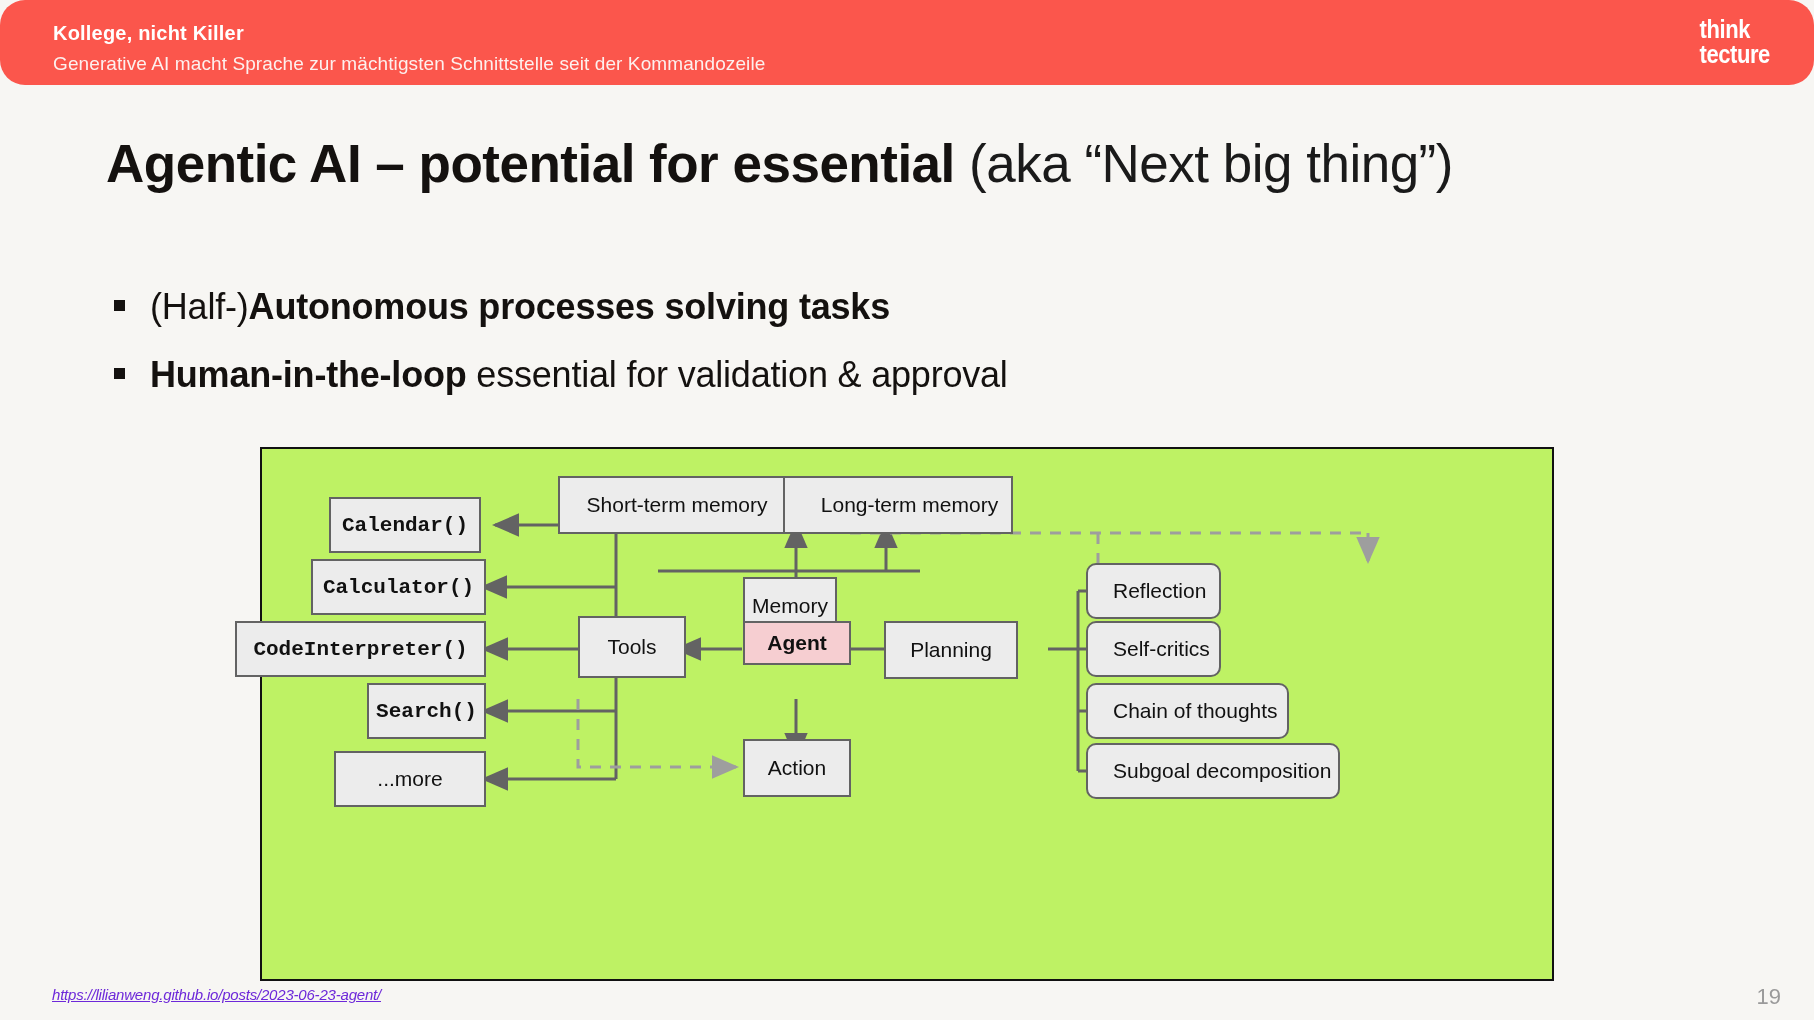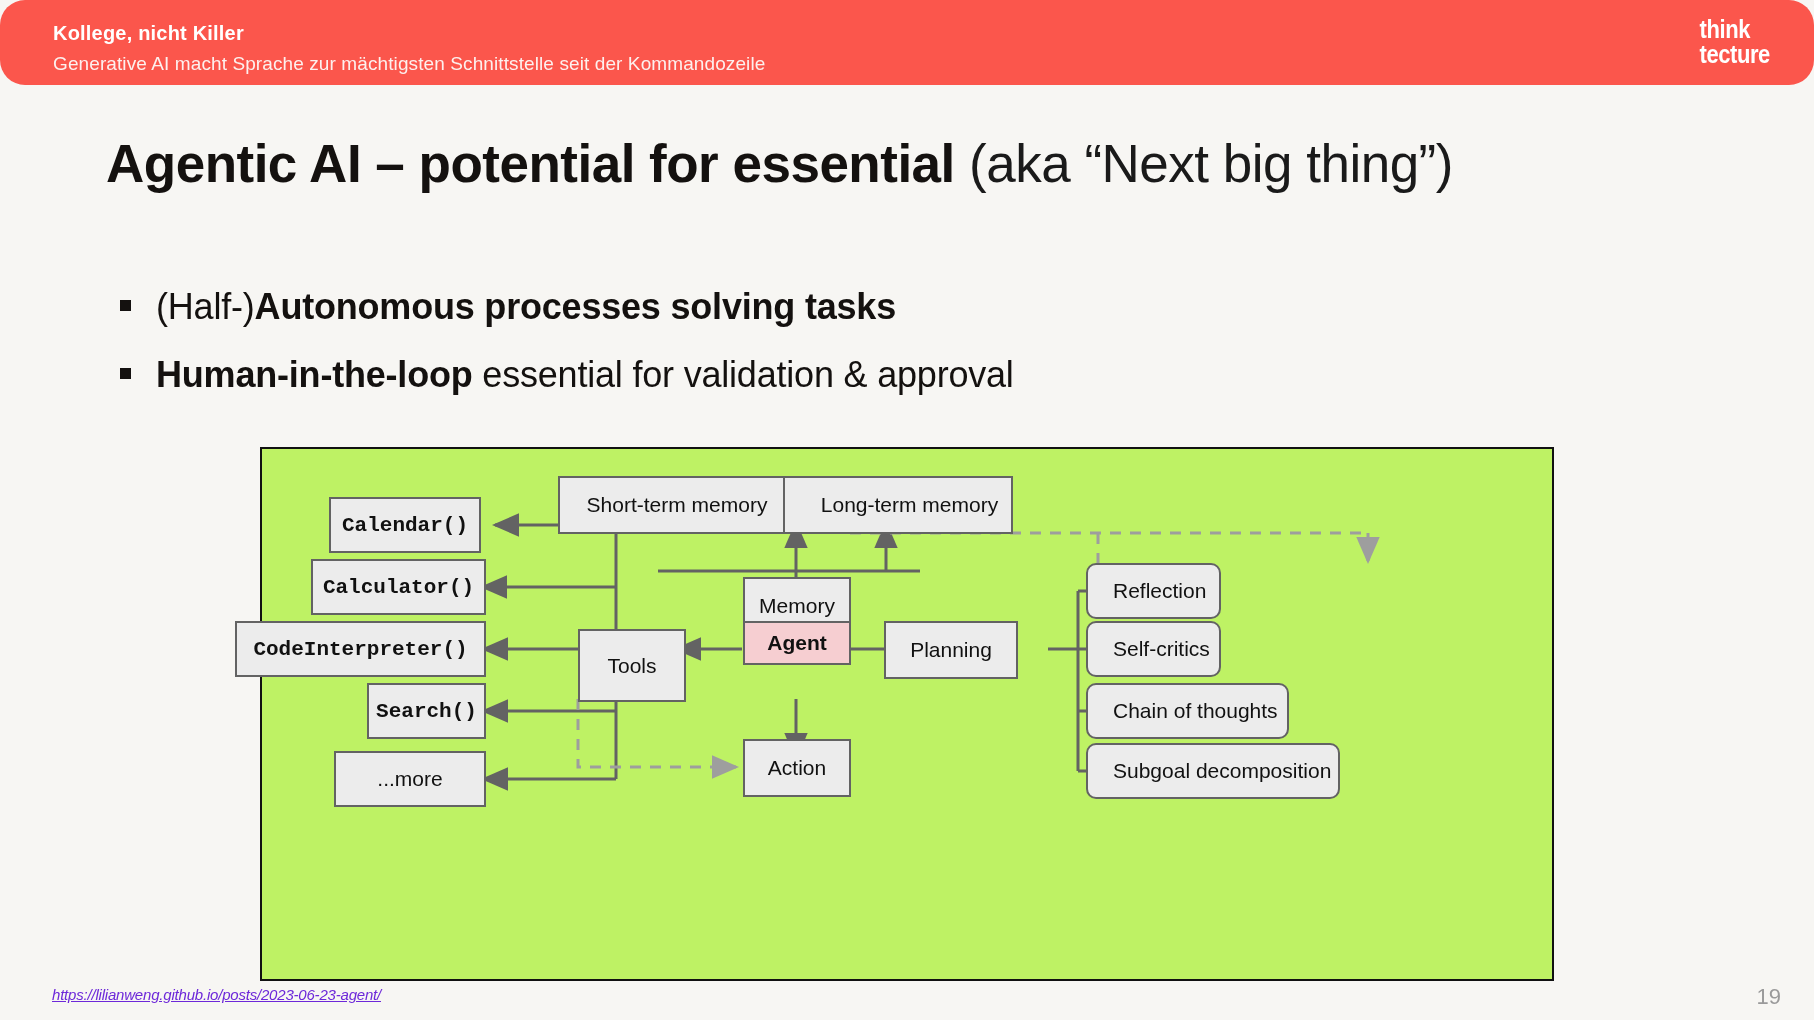--- a/index.html
+++ b/index.html
@@ -67,21 +67,21 @@
     color: #14110f;
     white-space: nowrap;
     letter-spacing: -0.5px;
   }
   #page-title .strong { font-weight: bold; }
   #page-title .light  { font-weight: normal; color: #1a1a1a; }
 
   
   .bullet-row {
     position: absolute;
-    left: 120px;
+    left: 114px;
     font-size: 36px;
     color: #14110f;
     white-space: nowrap;
     letter-spacing: -0.2px;
   }
   #bullet-0 { top: 286px; }
   #bullet-1 { top: 354px; }
   .bullet-marker {
     display: inline-block;
     width: 11px; height: 11px;
@@ -226,30 +226,30 @@
       </g>
     </svg>
 
     <div class="node center" style="left:296px;top:27px;width:238px;height:58px;">
       <span>Short-term memory</span>
     </div>
     <div class="node center" style="left:521px;top:27px;width:230px;height:58px;padding-left:23px;">
       <span>Long-term memory</span>
     </div>
 
-    <div class="node center" style="left:481px;top:128px;width:108px;height:57px;">
+    <div class="node center" style="left:481px;top:128px;width:94px;height:57px;">
       <span>Memory</span>
     </div>
     <div class="node center agent" style="left:481px;top:172px;width:108px;height:44px;">
       <span>Agent</span>
     </div>
     <div class="node center" style="left:481px;top:290px;width:108px;height:58px;">
       <span>Action</span>
     </div>
-    <div class="node center" style="left:316px;top:180px;width:108px;height:73px;">
+    <div class="node center" style="left:316px;top:167px;width:108px;height:62px;">
       <span>Tools</span>
     </div>
     <div class="node center" style="left:622px;top:172px;width:134px;height:58px;">
       <span>Planning</span>
     </div>
 
     <div class="node center mono" style="left:67px;top:48px;width:152px;height:56px;">
       <span>Calendar()</span>
     </div>
     <div class="node center mono" style="left:49px;top:110px;width:175px;height:56px;">

